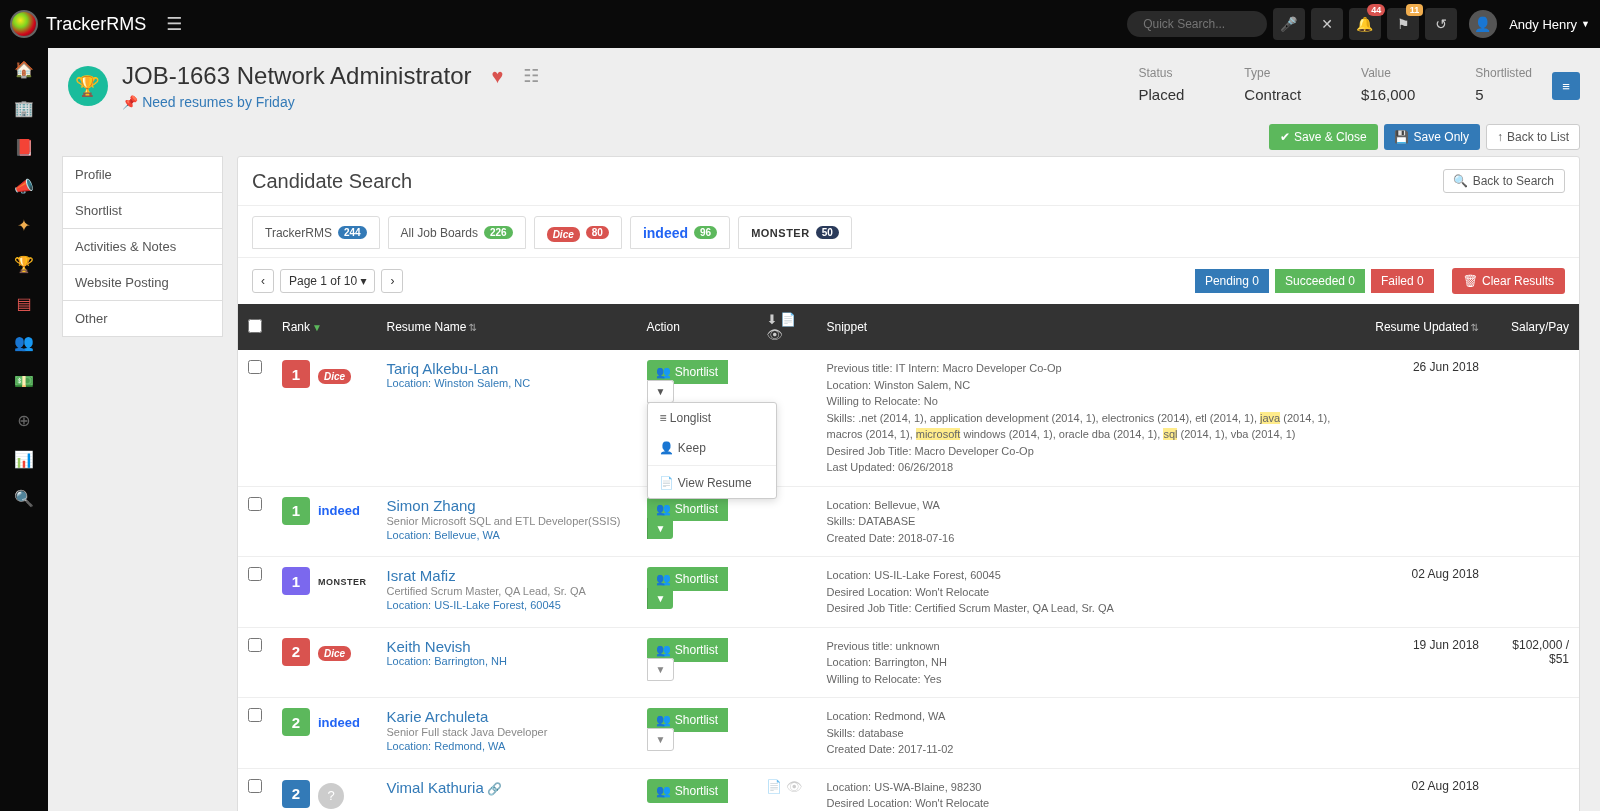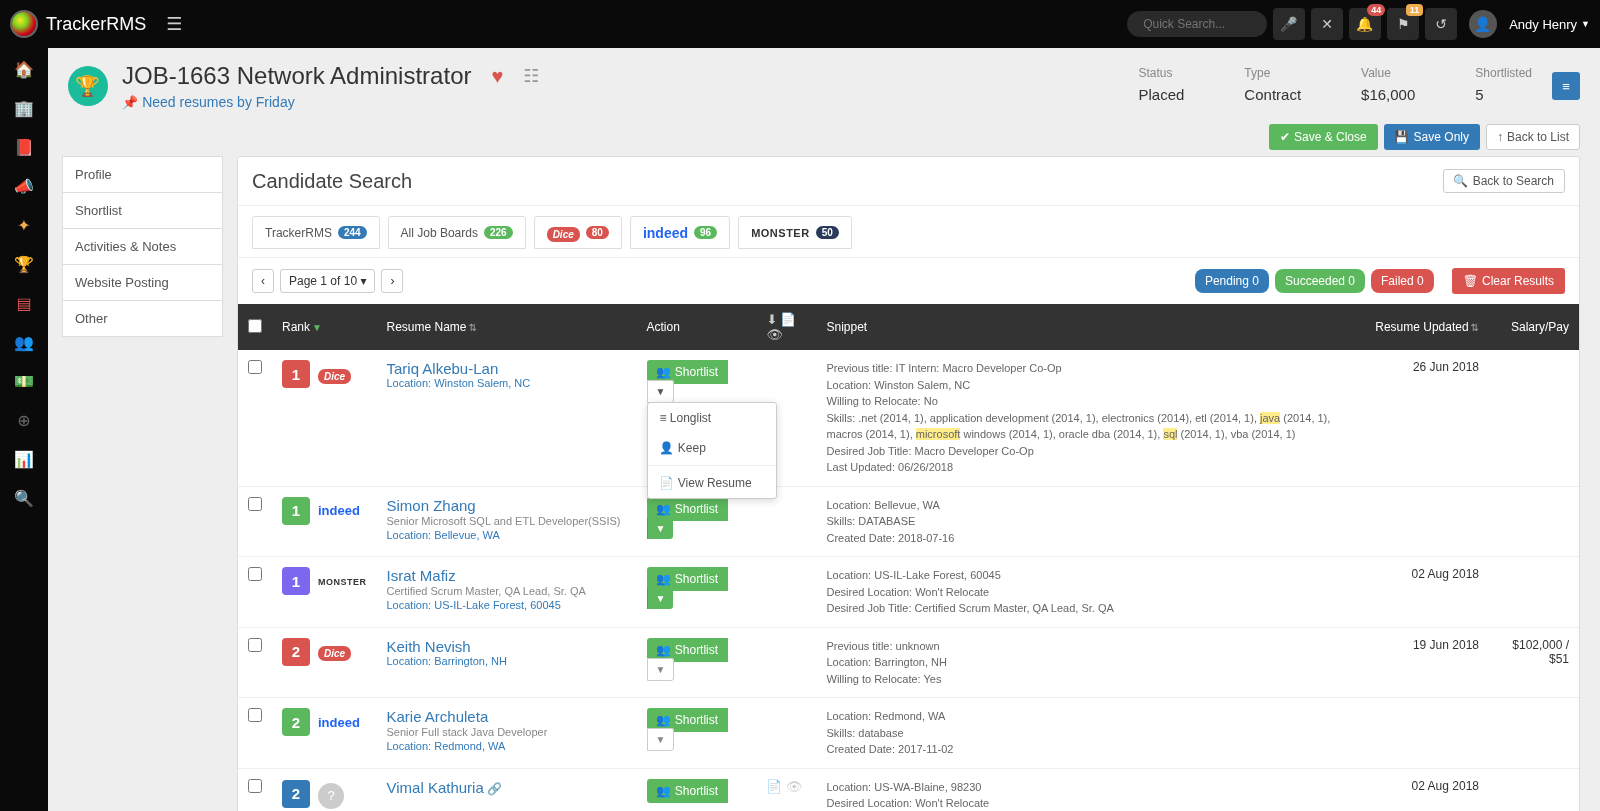--- a/index.html
+++ b/index.html
@@ -48,21 +48,21 @@
 .panel-title { font-size:20px; color:#444; font-weight:400;}
 .btn-backsearch { margin-left:auto; border:1px solid #ccc; background:#fff; color:#555; padding:4px 10px; border-radius:3px; font-size:12px; cursor:pointer; display:flex;align-items:center;gap:4px;}
 .tabs { display:flex; gap:8px; padding:10px 14px 0 14px;}
 .tab { border:1px solid #ddd; padding:6px 12px; border-radius:3px 3px 0 0; background:#fff; font-size:12px; color:#555; cursor:pointer; display:flex; align-items:center; gap:6px;}
 .tab.active { background:#fff; font-weight:500;}
 .tab-count { font-size:10px; font-weight:bold; color:#fff; padding:1px 6px; border-radius:8px;}
 .count-blue{background:#337ab7;} .count-green{background:#5cb85c;} .count-red{background:#d9534f;} .count-grn2{background:#5cb85c} .count-navy{background:#2a3a5a}
 .table-controls { display:flex; align-items:center; padding:10px 14px; gap:6px; border-top:1px solid #eee; margin-top:8px;}
 .pager-btn { border:1px solid #ccc; background:#fff; padding:4px 8px; border-radius:3px; cursor:pointer; font-size:12px;}
 .status-pills { margin-left:auto; display:flex; gap:6px;}
-.pill { padding:5px 10px; border-radius:8px; color:#fff; font-size:12px;}
+.pill { padding:5px 10px; border-radius:0; color:#fff; font-size:12px;}
 table.cand { width:100%; border-collapse:collapse; font-size:12px;}
 table.cand thead { background:#333; color:#fff;}
 table.cand th { text-align:left; padding:8px 10px; font-weight:500; font-size:12px;}
 table.cand td { padding:10px; border-bottom:1px solid #eee; vertical-align:top;}
 .rank-badge { width:28px; height:28px; border-radius:4px; color:#fff; font-weight:bold; display:flex;align-items:center;justify-content:center; font-size:15px;}
 .rank-red{background:#d9534f;} .rank-green{background:#5cb85c;} .rank-purple{background:#7b68ee;} .rank-blue{background:#337ab7;}
 .source-badge { display:inline-block; font-size:10px; padding:2px 6px; border-radius:7px; margin-top:4px;}
 .src-dice{background:#d9534f;color:#fff;font-style:italic;font-weight:bold;}
 .src-indeed{color:#2164f4;font-weight:bold;font-size:14px;}
 .src-monster{color:#333;font-weight:bold;font-size:11px;letter-spacing:0.5px;}

